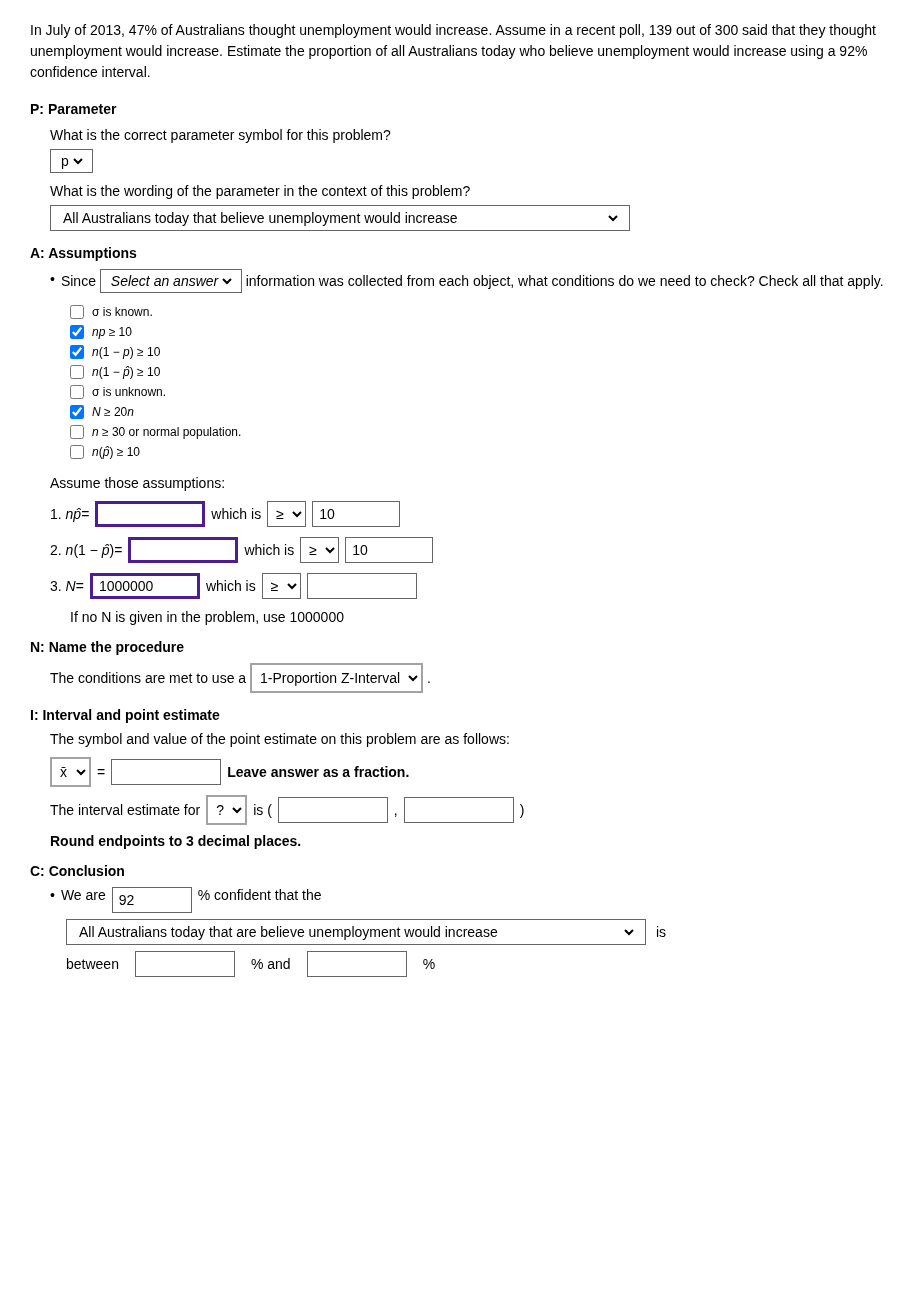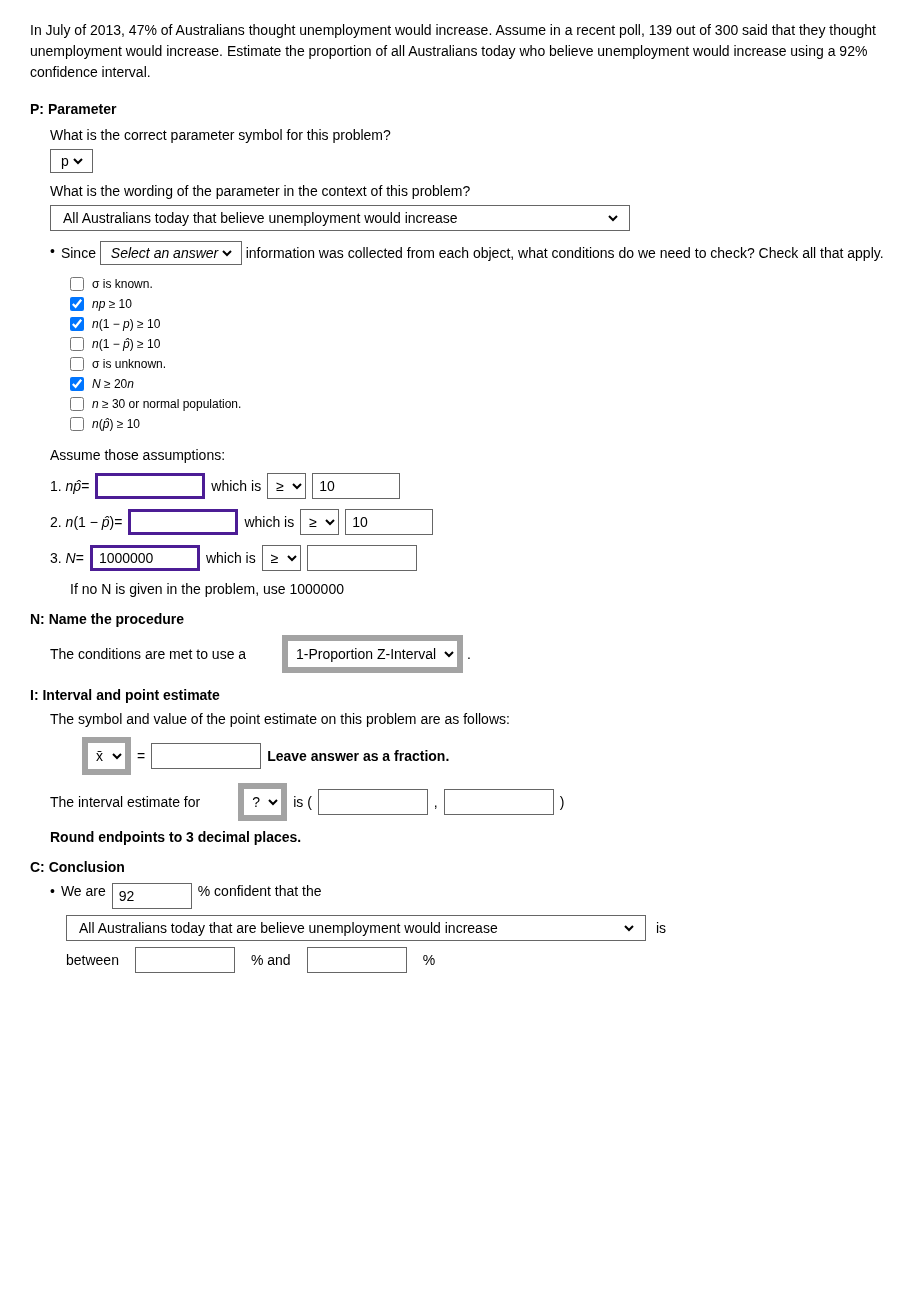--- a/index.html
+++ b/index.html
@@ -188,24 +188,23 @@
     .conclusion-row input[type="text"] {
       border: 1px solid #666;
       padding: 2px 6px;
       font-size: 14px;
       width: 100px;
       height: 26px;
     }
     .dropdown-medium {
       display: inline-flex;
       align-items: center;
-      border: 6px solid #a3a3a3;
-      background: #fff;
-      font-size: 14px;
-      margin-left: 32px;
+      border: 2px solid #a3a3a3;
+      background: #fff;
+      font-size: 14px;
     }
     .dropdown-medium select {
       border: none;
       outline: none;
       background: transparent;
       font-size: 14px;
       cursor: pointer;
       padding: 2px 4px;
       height: 26px;
     }
@@ -253,20 +252,21 @@
           <option>All Australians today that believe unemployment would increase</option>
           <option>Sample of Australians</option>
           <option>Population mean</option>
         </select>
       </div>
     </div>
   </div>
 </div>
 
 <div>
+  <div class="section-header">A: Assumptions</div>
   <div class="section-content">
     <div class="assumptions-bullet">
       <span class="bullet-dot">•</span>
       <span>
         Since 
         <span class="select-answer-box">
           <select>
             <option>Select an answer</option>
             <option>random</option>
             <option>systematic</option>

